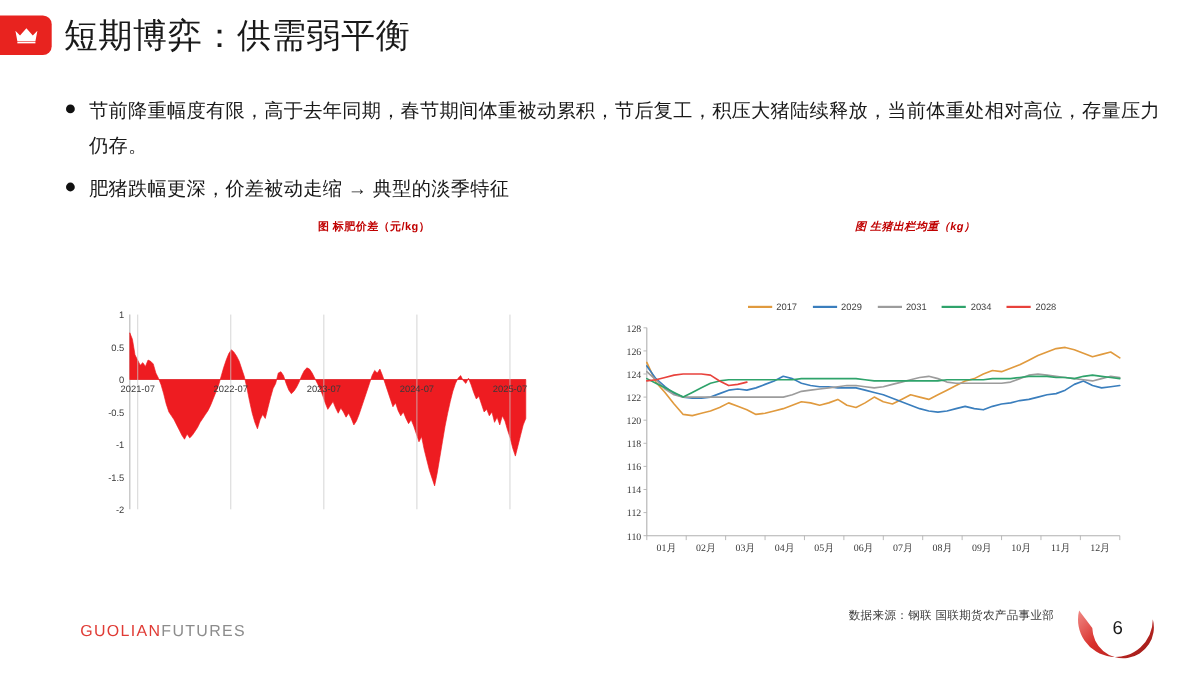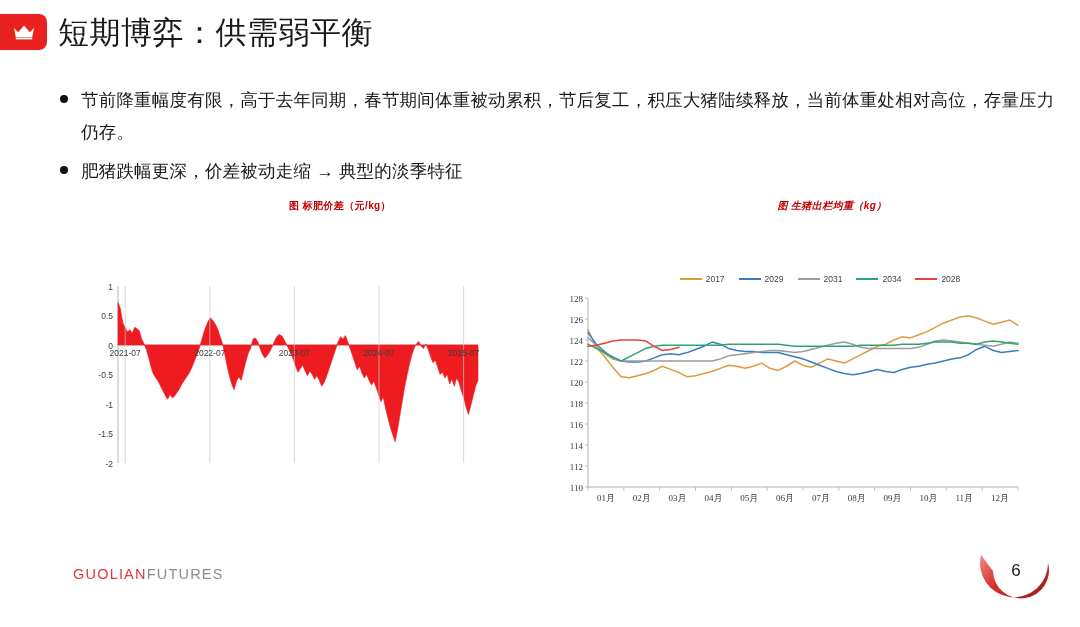--- a/index.html
+++ b/index.html
@@ -199,20 +199,21 @@
       <path d="M 32.00 37.50 L 40.27 55.35 L 48.54 64.80 L 56.81 75.30 L 65.08 84.75 L 73.35 85.80 L 81.62 83.70 L 89.88 81.60 L 98.15 78.45 L 106.42 74.25 L 114.69 77.40 L 122.96 80.55 L 131.23 84.75 L 139.50 83.70 L 147.77 81.60 L 156.04 79.50 L 164.31 76.35 L 172.58 73.20 L 180.85 74.25 L 189.12 76.35 L 197.38 74.25 L 205.65 71.10 L 213.92 76.35 L 222.19 78.45 L 230.46 74.25 L 238.73 69.00 L 247.00 73.20 L 255.27 75.30 L 263.54 71.10 L 271.81 66.90 L 280.08 69.00 L 288.35 71.10 L 296.62 66.90 L 304.88 62.70 L 313.15 58.50 L 321.42 54.30 L 329.69 52.20 L 337.96 48.00 L 346.23 44.85 L 354.50 45.90 L 362.77 42.75 L 371.04 39.60 L 379.31 35.40 L 387.58 31.20 L 395.85 28.05 L 404.12 24.90 L 412.38 23.85 L 420.65 25.95 L 428.92 29.10 L 437.19 32.25 L 445.46 30.15 L 453.73 28.05 L 462.00 33.30" fill="none" stroke="#e09a3e" stroke-width="1.5" stroke-linejoin="round" stroke-linecap="round"></path>
       <path d="M 32.00 40.65 L 40.27 52.20 L 48.54 59.55 L 56.81 65.85 L 65.08 69.00 L 73.35 70.05 L 81.62 70.05 L 89.88 69.00 L 98.15 65.85 L 106.42 62.70 L 114.69 61.65 L 122.96 62.70 L 131.23 60.60 L 139.50 57.45 L 147.77 54.30 L 156.04 50.10 L 164.31 52.20 L 172.58 56.40 L 180.85 58.50 L 189.12 59.55 L 197.38 59.55 L 205.65 60.60 L 213.92 60.60 L 222.19 60.60 L 230.46 62.70 L 238.73 64.80 L 247.00 66.90 L 255.27 70.05 L 263.54 73.20 L 271.81 76.35 L 280.08 79.50 L 288.35 81.60 L 296.62 82.65 L 304.88 81.60 L 313.15 79.50 L 321.42 77.40 L 329.69 79.50 L 337.96 80.55 L 346.23 77.40 L 354.50 75.30 L 362.77 74.25 L 371.04 72.15 L 379.31 71.10 L 387.58 69.00 L 395.85 66.90 L 404.12 65.85 L 412.38 62.70 L 420.65 57.45 L 428.92 54.30 L 437.19 58.50 L 445.46 60.60 L 453.73 59.55 L 462.00 58.50" fill="none" stroke="#3a7ebd" stroke-width="1.5" stroke-linejoin="round" stroke-linecap="round"></path>
       <path d="M 32.00 45.90 L 40.27 53.25 L 48.54 61.65 L 56.81 66.90 L 65.08 69.00 L 73.35 69.00 L 81.62 69.00 L 89.88 69.00 L 98.15 69.00 L 106.42 69.00 L 114.69 69.00 L 122.96 69.00 L 131.23 69.00 L 139.50 69.00 L 147.77 69.00 L 156.04 69.00 L 164.31 66.90 L 172.58 63.75 L 180.85 62.70 L 189.12 61.65 L 197.38 60.60 L 205.65 59.55 L 213.92 58.50 L 222.19 58.50 L 230.46 59.55 L 238.73 60.60 L 247.00 59.55 L 255.27 57.45 L 263.54 55.35 L 271.81 53.25 L 280.08 51.15 L 288.35 50.10 L 296.62 52.20 L 304.88 55.35 L 313.15 56.40 L 321.42 56.40 L 329.69 56.40 L 337.96 56.40 L 346.23 56.40 L 354.50 56.40 L 362.77 55.35 L 371.04 52.20 L 379.31 49.05 L 387.58 48.00 L 395.85 49.05 L 404.12 50.10 L 412.38 51.15 L 420.65 52.20 L 428.92 53.25 L 437.19 54.30 L 445.46 52.20 L 453.73 50.10 L 462.00 51.15" fill="none" stroke="#9c9c9c" stroke-width="1.5" stroke-linejoin="round" stroke-linecap="round"></path>
       <path d="M 32.00 52.20 L 40.27 56.40 L 48.54 60.60 L 56.81 64.80 L 65.08 69.00 L 73.35 64.80 L 81.62 60.60 L 89.88 56.40 L 98.15 54.30 L 106.42 53.25 L 114.69 53.25 L 122.96 53.25 L 131.23 53.25 L 139.50 53.25 L 147.77 53.25 L 156.04 53.25 L 164.31 53.25 L 172.58 52.20 L 180.85 52.20 L 189.12 52.20 L 197.38 52.20 L 205.65 52.20 L 213.92 52.20 L 222.19 52.20 L 230.46 53.25 L 238.73 54.30 L 247.00 54.30 L 255.27 54.30 L 263.54 54.30 L 271.81 54.30 L 280.08 54.30 L 288.35 54.30 L 296.62 54.30 L 304.88 53.25 L 313.15 53.25 L 321.42 53.25 L 329.69 53.25 L 337.96 53.25 L 346.23 52.20 L 354.50 52.20 L 362.77 52.20 L 371.04 51.15 L 379.31 50.10 L 387.58 50.10 L 395.85 50.10 L 404.12 51.15 L 412.38 51.15 L 420.65 52.20 L 428.92 50.10 L 437.19 49.05 L 445.46 50.10 L 453.73 51.15 L 462.00 52.20" fill="none" stroke="#2fa36b" stroke-width="1.5" stroke-linejoin="round" stroke-linecap="round"></path>
       <path d="M 32.00 54.30 L 40.27 53.25 L 48.54 51.15 L 56.81 49.05 L 65.08 48.00 L 73.35 48.00 L 81.62 48.00 L 89.88 49.05 L 98.15 54.30 L 106.42 58.50 L 114.69 57.45 L 122.96 55.35" fill="none" stroke="#e8423c" stroke-width="1.5" stroke-linejoin="round" stroke-linecap="round"></path>
     </svg>
 
   <div class="brand">
     <span class="a">GUOLIAN</span><span class="b">FUTURES</span>
   </div>
+  <div class="source">数据来源：钢联  国联期货农产品事业部</div>
   <div class="pagenum">
     <svg width="103" height="82" viewBox="0 0 103 82">
       <defs>
         <linearGradient id="sw1" x1="0" y1="0" x2="1" y2="0.6">
           <stop offset="0" stop-color="#f08a86"></stop>
           <stop offset="0.45" stop-color="#d9302c"></stop>
           <stop offset="1" stop-color="#a81f1c"></stop>
         </linearGradient>
       </defs>
       <path d="M4 10 A34 34 0 1 0 71 18 A28 28 0 1 1 16 26 Z" fill="url(#sw1)"></path>

